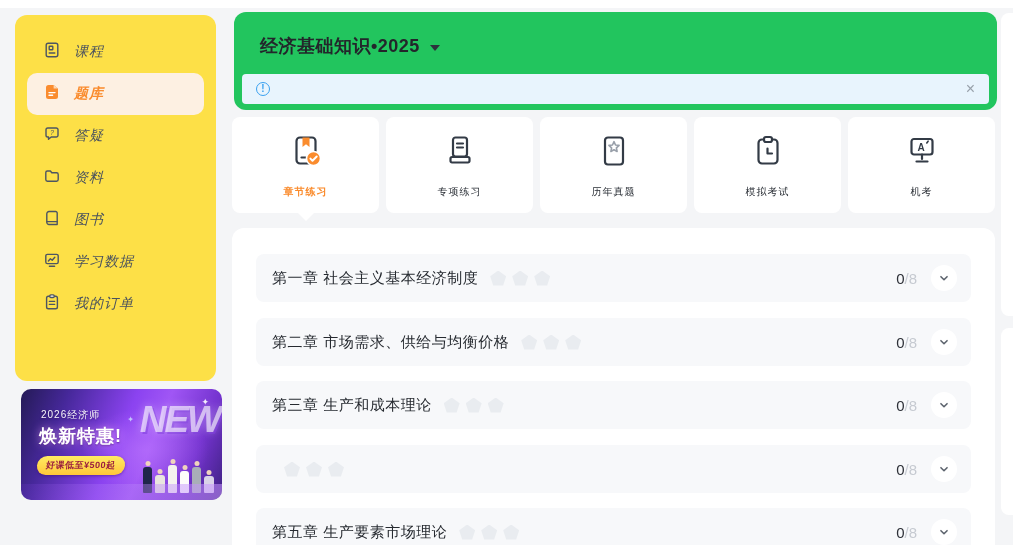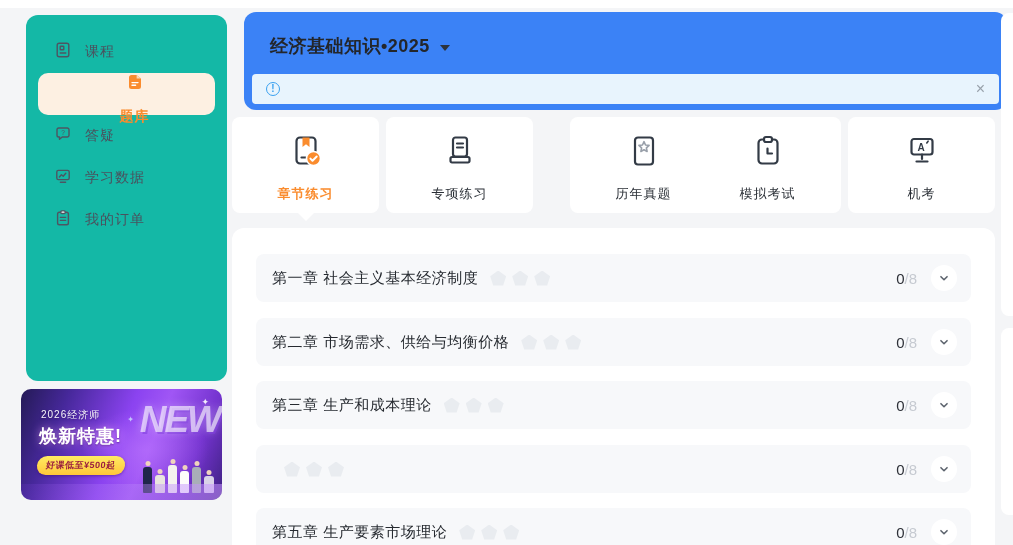--- a/index.html
+++ b/index.html
@@ -7,30 +7,30 @@
   body {
     position:relative; overflow:hidden;
     background:#f4f5f7;
     font-family:"Liberation Sans","DejaVu Sans",sans-serif;
     color:#23262b;
   }
   .top-strip { position:absolute; left:0; top:0; width:1013px; height:8px; background:#fff; }
 
   
   .sidebar {
-    position:absolute; left:26px; top:15px; width:201px; height:366px;
-    background:#14b8a6; border-radius:12px; padding-top:16px;
+    position:absolute; left:15px; top:15px; width:201px; height:366px;
+    background:#fde047; border-radius:12px; padding-top:16px;font-style:italic;
   }
   .side-item {
     height:42px; margin:0 12px; padding:0 0 0 16px;
     display:flex; align-items:center; gap:13px;
     border-radius:10px; cursor:pointer;
   }
   .side-item .lbl { font-size:14px; color:#4a525e; letter-spacing:1px; }
-  .side-item.active { background:#fdf0e2;flex-direction:column; }
+  .side-item.active { background:#fdf0e2; }
   .side-item.active .lbl { color:#fa8c2e; font-weight:bold; }
   .side-item svg { flex:0 0 auto; }
 
   
   .promo {
     position:absolute; left:21px; top:389px; width:201px; height:111px;
     border-radius:10px; overflow:hidden; cursor:pointer;
     background:
       radial-gradient(90px 60px at 62% 55%, rgba(190,120,255,.55), rgba(190,120,255,0) 70%),
       linear-gradient(112deg,#241a56 0%,#46289a 20%,#8b43f0 48%,#a056f5 62%,#7433cf 82%,#3d2180 100%);
@@ -59,22 +59,22 @@
     width:5px; height:5px; border-radius:50%; background:#f0d3bd; }
   .p1 { width:9px; height:26px; background:#20264a; }
   .p2 { width:10px; height:18px; background:#e9e5de; }
   .p3 { width:9px; height:28px; background:#f4f2ee; }
   .p4 { width:9px; height:22px; background:#fdfcfa; }
   .p5 { width:9px; height:26px; background:#a9aeb8; }
   .p6 { width:10px; height:17px; background:#d9d2e8; }
 
   
   .header-card {
-    position:absolute; left:244px; top:12px; width:763px; height:98px;
-    background:#3b82f6; border-radius:12px;
+    position:absolute; left:234px; top:12px; width:763px; height:98px;
+    background:#22c55e; border-radius:12px;
   }
   .course-title { position:absolute; left:26px; top:22px; font-size:18px; font-weight:bold; color:#23262b; letter-spacing:.5px; cursor:pointer; display:flex; align-items:center; }
   .caret-down { width:0; height:0; border-left:5px solid transparent; border-right:5px solid transparent; border-top:6px solid #2c333c; margin-left:10px; margin-top:3px; }
   .notice {
     position:absolute; left:8px; top:62px; width:747px; height:30px;
     background:#e8f4fd; border-radius:4px;
     display:flex; align-items:center; padding:0 14px; gap:8px;
     font-size:13px; color:#596673;
   }
   .info-icon { flex:0 0 auto; width:14px; height:14px; border:1.3px solid #3aa1f0; border-radius:50%;
@@ -82,27 +82,27 @@
   .notice-link { color:#3aa1f0; cursor:pointer; }
   .notice-close { margin-left:auto; color:#98a1ab; font-size:16px; line-height:1; cursor:pointer; }
 
   
   .tab-card {
     position:absolute; top:117px; width:147px; height:96px;
     background:#fff; border-radius:8px; cursor:pointer;
     display:flex; flex-direction:column; align-items:center; justify-content:flex-start;
     padding-top:16px;
   }
-  .tab-card .tab-label { margin-top:12px; font-size:13px; color:#2a2f36; letter-spacing:1px; }
+  .tab-card .tab-label { margin-top:12px; font-size:10px; color:#2a2f36; letter-spacing:1px; }
   .tab-card.active .tab-label { color:#fa8c2e; font-weight:bold; }
   .tab-card.active::after {
     content:''; position:absolute; top:96px; left:50%; transform:translateX(-50%);
     border:8px solid transparent; border-top:8px solid #fff;
   }
-  .tab1 { left:232px; } .tab2 { left:386px; } .tab3 { left:570px; } .tab4 { left:694px; } .tab5 { left:848px; }
+  .tab1 { left:232px; } .tab2 { left:386px; } .tab3 { left:540px; } .tab4 { left:694px; } .tab5 { left:848px; }
 
   
   .chapter-panel {
     position:absolute; left:232px; top:228px; width:763px; height:340px;
     background:#fff; border-radius:12px 12px 0 0;
   }
   .chapter-row {
     position:absolute; left:24px; width:715px; height:48px;
     background:#f7f8fa; border-radius:8px; cursor:pointer;
     display:flex; align-items:center; padding:0 14px 0 16px;
@@ -154,20 +154,37 @@
     <span class="lbl">题库</span>
   </div>
   <div class="side-item">
     <span>
       <svg width="18" height="18" viewBox="0 0 18 18" fill="none" stroke="#4d5562" stroke-width="1.4" stroke-linecap="round" stroke-linejoin="round">
         <path d="M3 4.8A1.8 1.8 0 0 1 4.8 3h8.4A1.8 1.8 0 0 1 15 4.8v5.4a1.8 1.8 0 0 1-1.8 1.8H8.2l-2.7 2.3V12H4.8A1.8 1.8 0 0 1 3 10.2z"></path>
         <text x="9" y="10" font-size="6.5" text-anchor="middle" fill="#4d5562" stroke="none">?</text>
       </svg>
     </span>
     <span class="lbl">答疑</span>
+  </div>
+  <div class="side-item">
+    <span>
+      <svg width="18" height="18" viewBox="0 0 18 18" fill="none" stroke="#4d5562" stroke-width="1.4" stroke-linecap="round" stroke-linejoin="round">
+        <path d="M2.8 5.6A1.6 1.6 0 0 1 4.4 4h3l1.4 1.8h4.8a1.6 1.6 0 0 1 1.6 1.6v5.2a1.6 1.6 0 0 1-1.6 1.6H4.4a1.6 1.6 0 0 1-1.6-1.6z"></path>
+      </svg>
+    </span>
+    <span class="lbl">资料</span>
+  </div>
+  <div class="side-item">
+    <span>
+      <svg width="18" height="18" viewBox="0 0 18 18" fill="none" stroke="#4d5562" stroke-width="1.4" stroke-linecap="round" stroke-linejoin="round">
+        <path d="M14.2 15.5H6a2.2 2.2 0 0 1-2.2-2.2V4.7A2.2 2.2 0 0 1 6 2.5h6.7a1.5 1.5 0 0 1 1.5 1.5z"></path>
+        <path d="M4.2 12.6h10"></path>
+      </svg>
+    </span>
+    <span class="lbl">图书</span>
   </div>
   <div class="side-item">
     <span>
       <svg width="18" height="18" viewBox="0 0 18 18" fill="none" stroke="#4d5562" stroke-width="1.4" stroke-linecap="round" stroke-linejoin="round">
         <rect x="2.8" y="3.4" width="12.4" height="9.2" rx="1.6"></rect>
         <path d="M5.4 10l2-2.2 1.8 1.4 2.6-3"></path>
         <path d="M6.4 15.2h5.2"></path>
       </svg>
     </span>
     <span class="lbl">学习数据</span>

